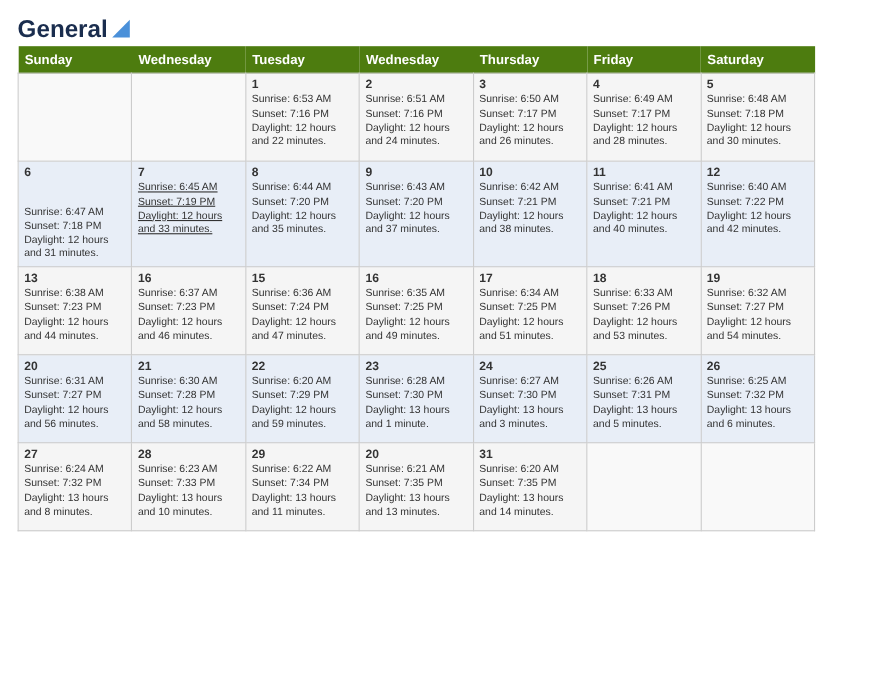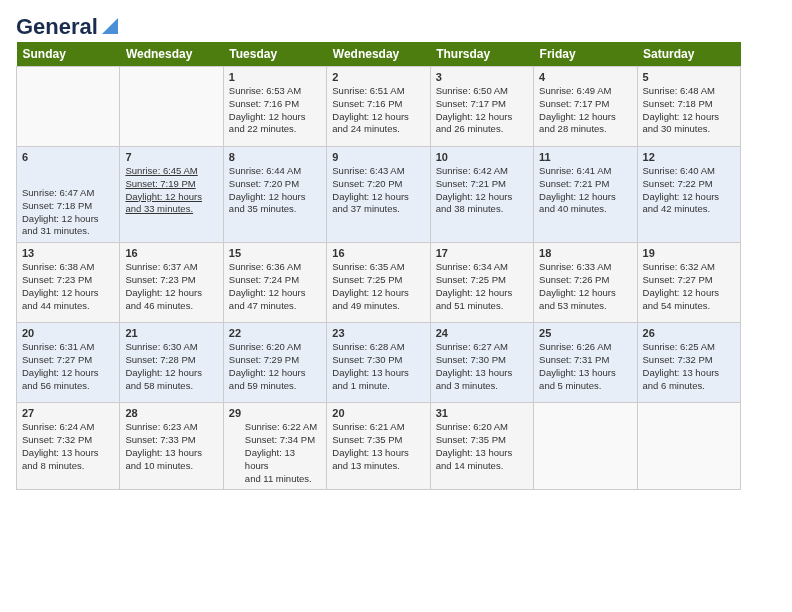--- a/index.html
+++ b/index.html
@@ -316,21 +316,21 @@
           </td>
           <td>
             <span class="day-number">28</span>
             <div class="day-info" style="white-space: pre-line;">Sunrise: 6:23 AM
 Sunset: 7:33 PM
 Daylight: 13 hours
 and 10 minutes.</div>
           </td>
           <td>
             <span class="day-number">29</span>
-            <div class="day-info" style="white-space: pre-line; margin-left: 16px;">Sunrise: 6:22 AM
+            <div class="day-info" style="white-space: pre-line;">Sunrise: 6:22 AM
 Sunset: 7:34 PM
 Daylight: 13 hours
 and 11 minutes.</div>
           </td>
           <td>
             <span class="day-number">20</span>
             <div class="day-info" style="white-space: pre-line;">Sunrise: 6:21 AM
 Sunset: 7:35 PM
 Daylight: 13 hours
 and 13 minutes.</div>

